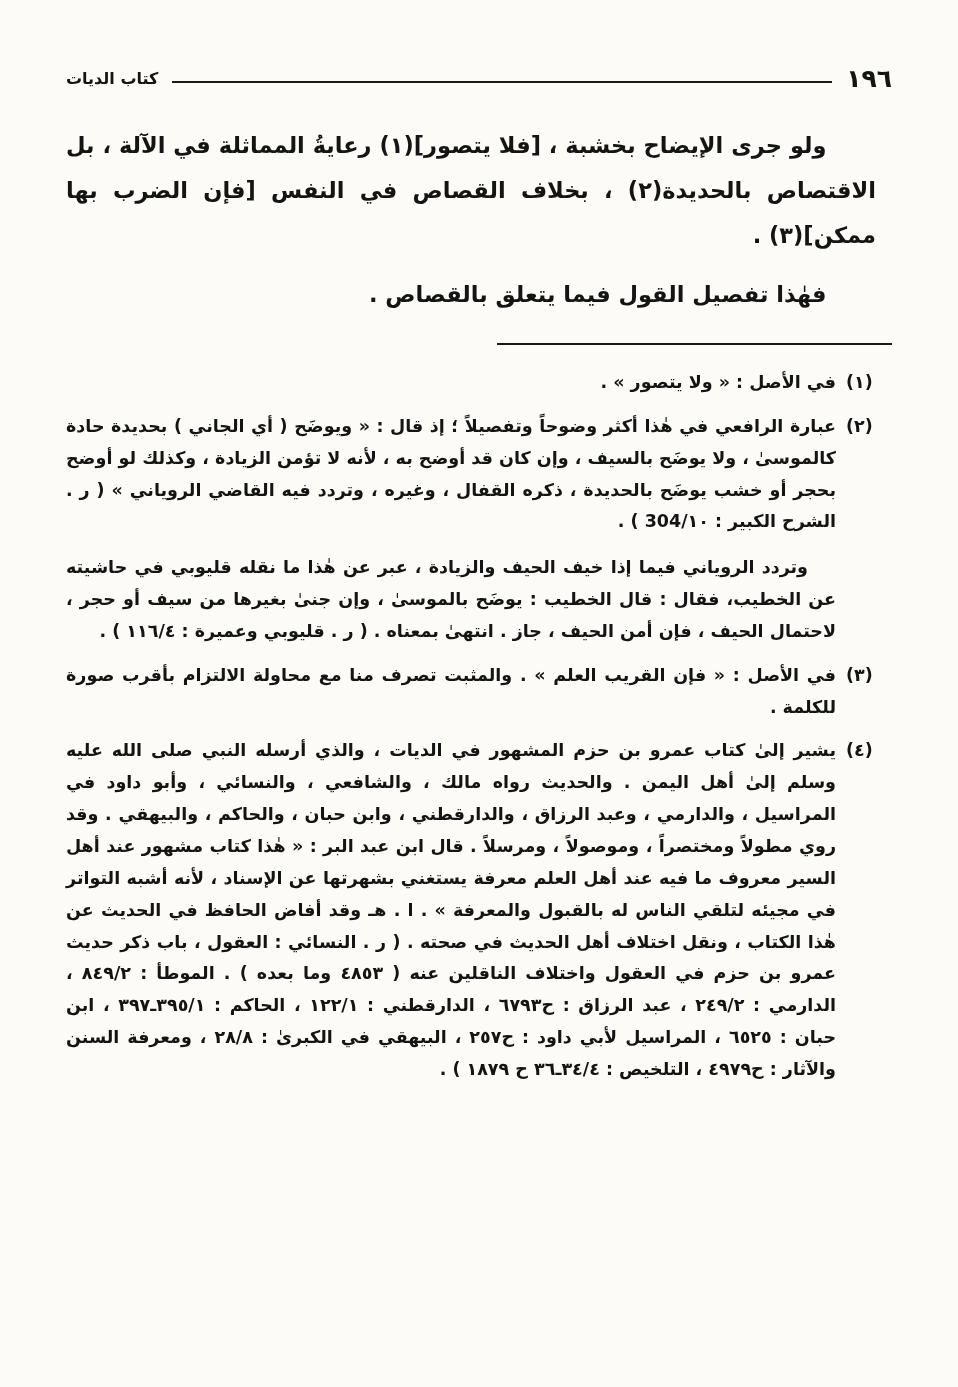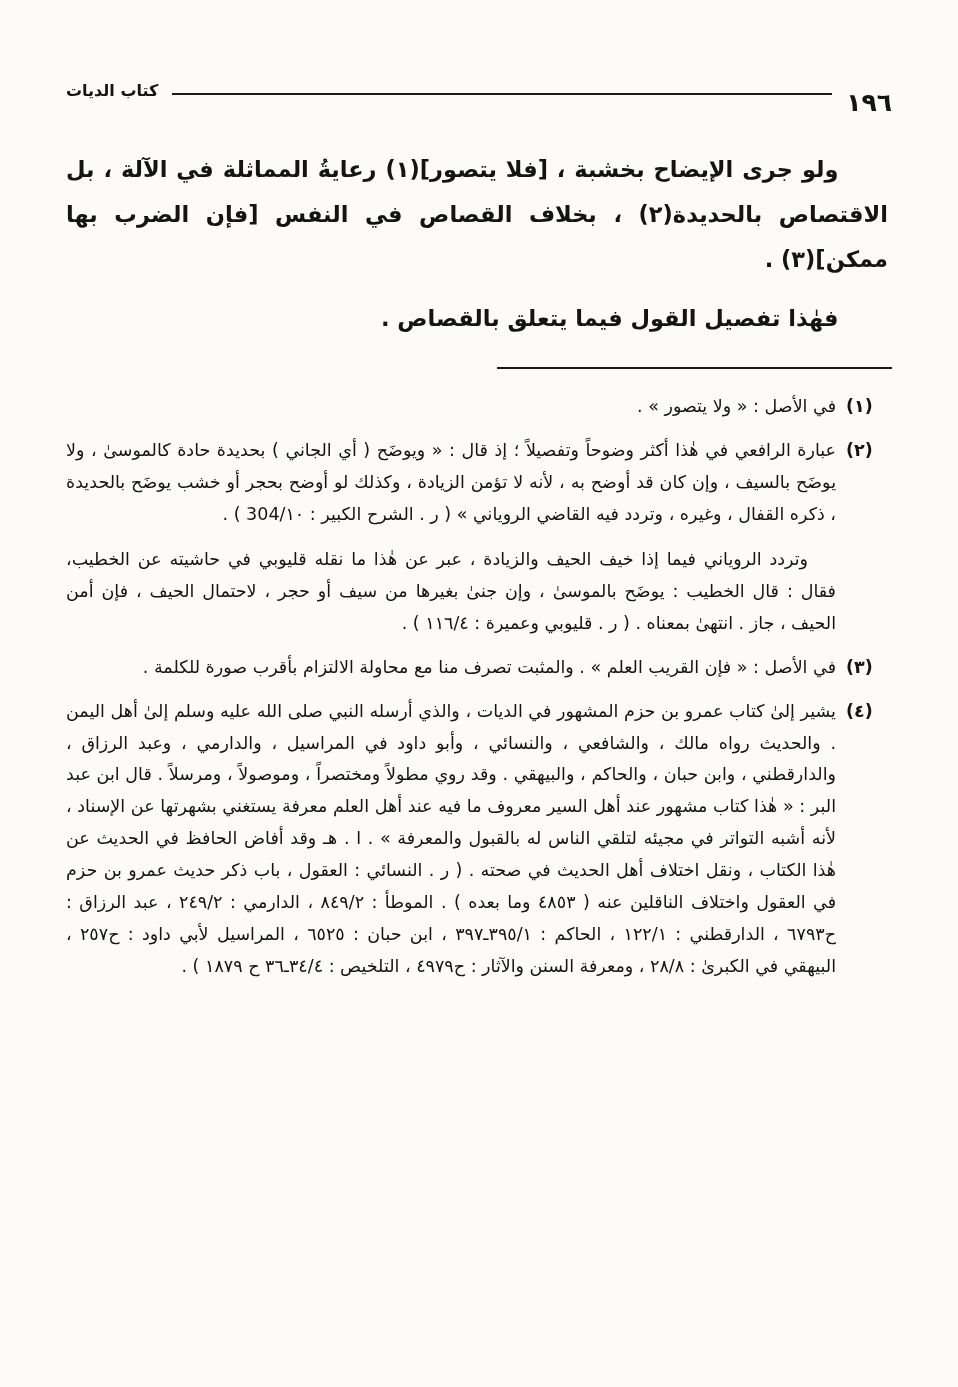--- a/index.html
+++ b/index.html
@@ -25,21 +25,20 @@
     display: flex;
     align-items: center;
     gap: 14px;
     margin-bottom: 30px;
   }
   .page-number {
     font-size: 25px;
     font-weight: bold;
     letter-spacing: 1px;
     white-space: nowrap;
-    margin-top: 24px;
   }
   .header-rule {
     flex: 1;
     border-top: 2.5px solid #1a1a1a;
     height: 0;
     margin-top: 6px;
   }
   .page-title {
     font-size: 16px;
     font-weight: bold;
@@ -47,21 +46,21 @@
   }
 
   
   .body-text {
     font-size: 22.5px;
     font-weight: 600;
     line-height: 2.0;
     text-align: justify;
   }
   .body-par {
-    margin: 0 4px 14px 0;
+    margin: 0 16px 14px 0;
     text-indent: 2.2em;
   }
 
   
   .footnote-sep {
     width: 395px;
     border-top: 2.5px solid #1a1a1a;
     height: 0;
     margin: 26px 0 22px 0; 
   }
@@ -79,21 +78,21 @@
     gap: 10px;
     margin-bottom: 12px;
   }
   .fn-marker {
     flex: 0 0 46px;
     text-align: left;
     white-space: nowrap;
     font-weight: bold;
   }
   .fn-text { flex: 1; }
-  .fn-par { margin: 0; }
+  .fn-par { margin: 0; font-weight: bold; }
   .fn-par + .fn-par {
     margin-top: 14px;
     text-indent: 1.6em;
   }
 </style>
 </head>
 <body>
 
 <div class="page">
 

